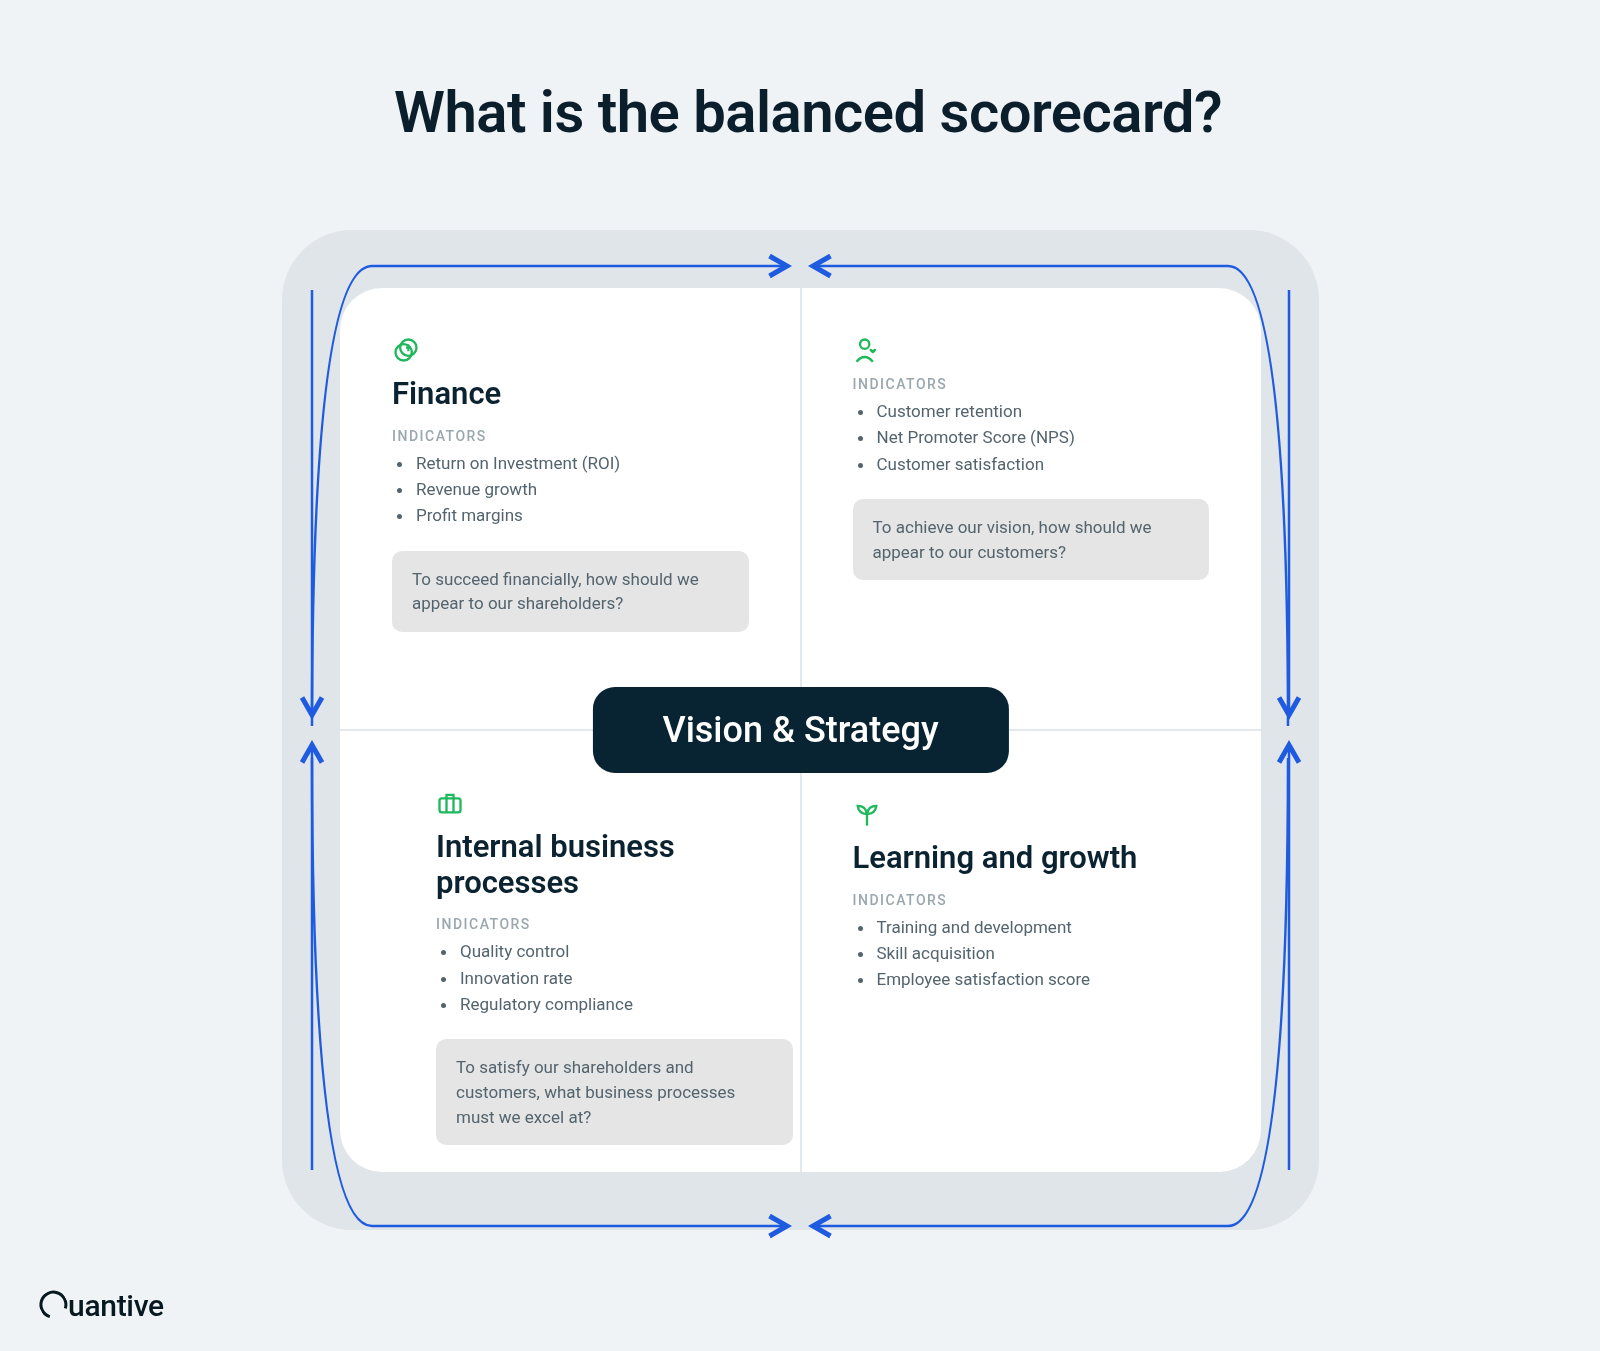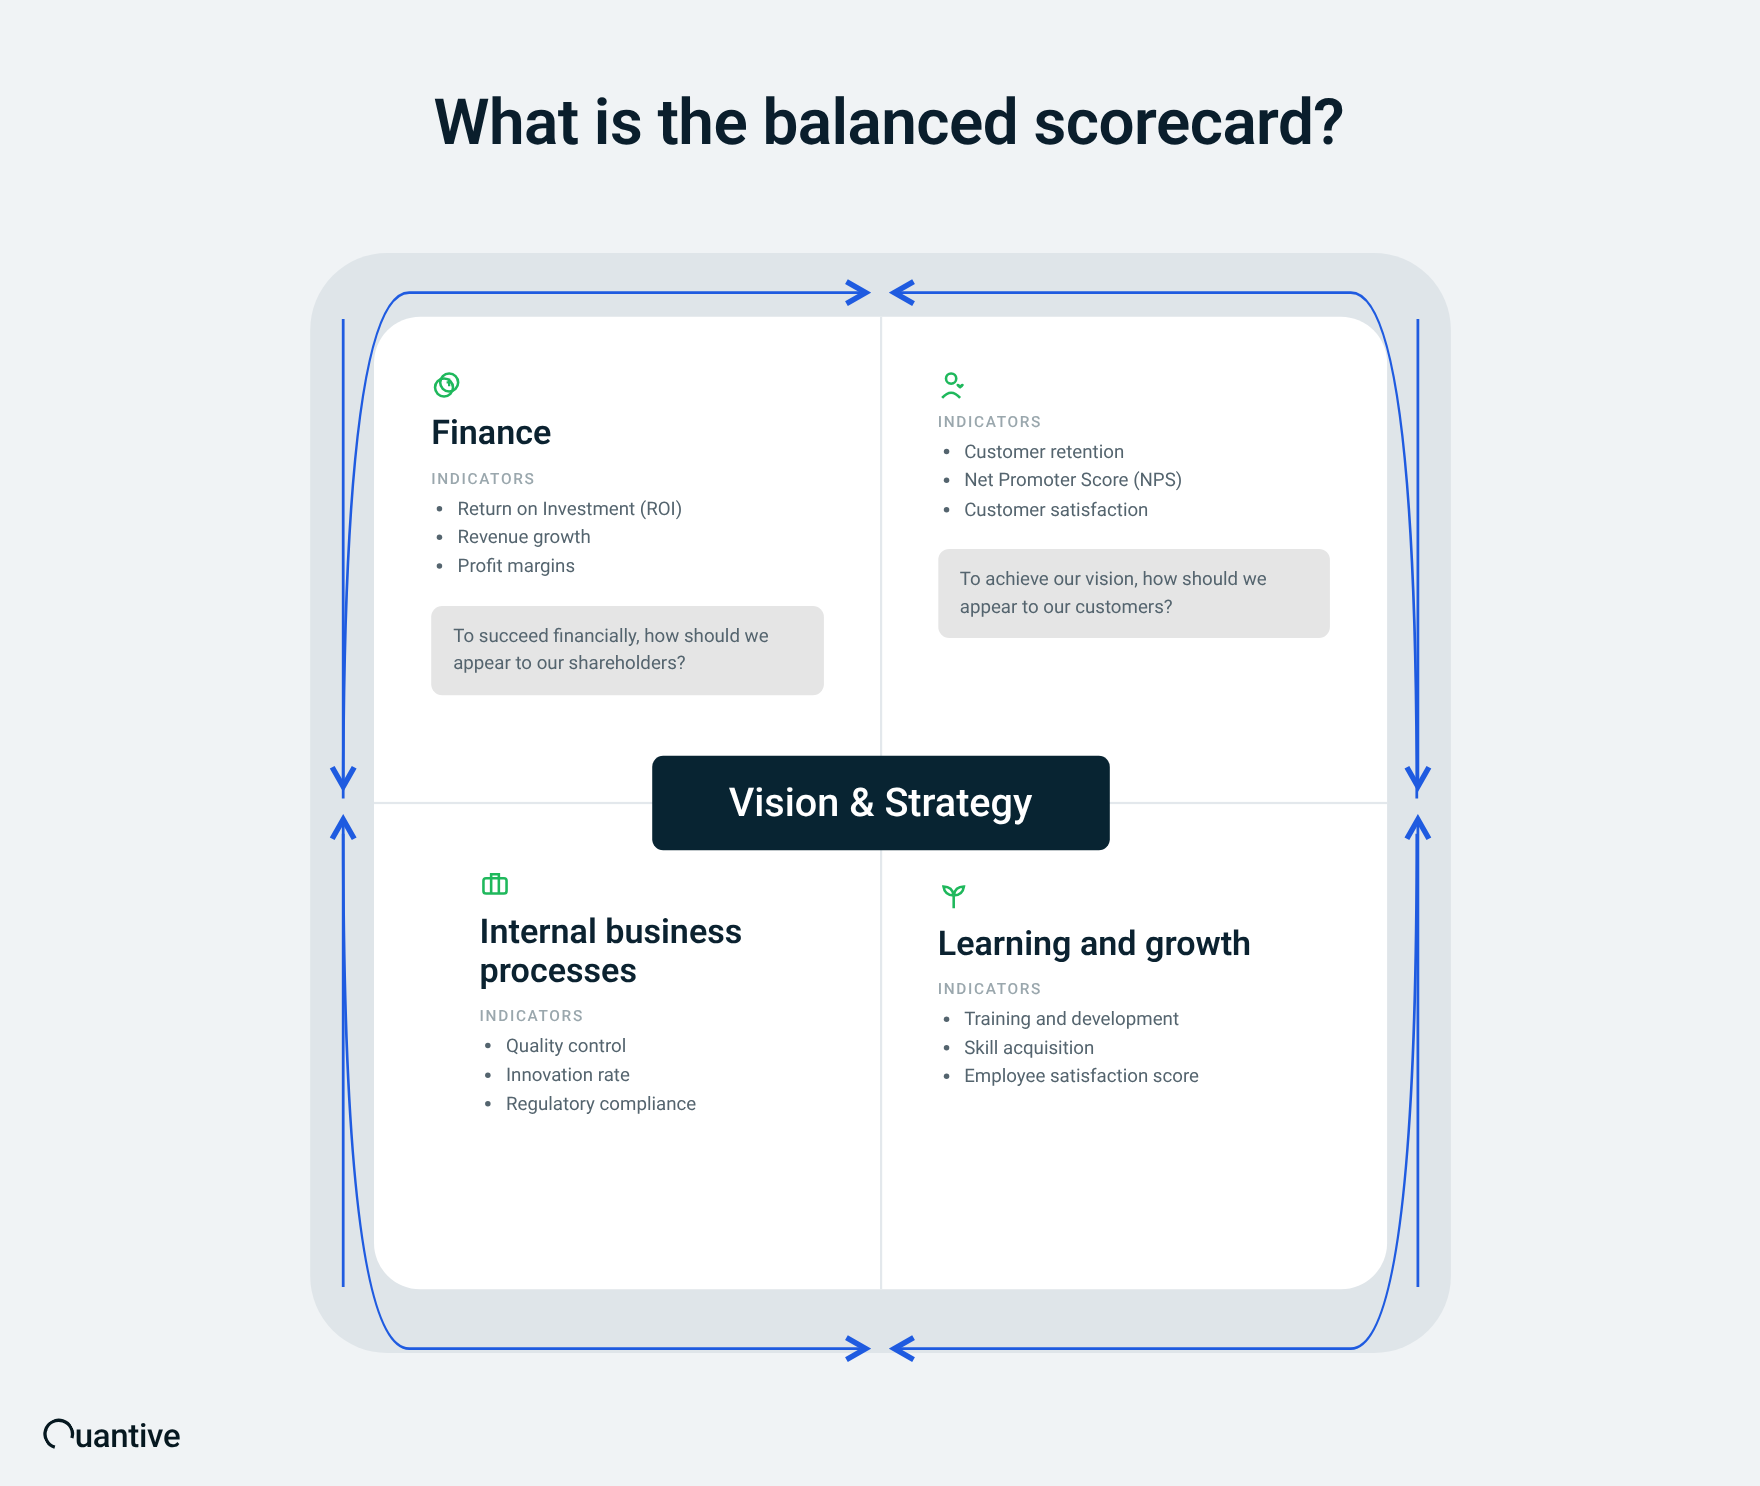--- a/index.html
+++ b/index.html
@@ -103,21 +103,21 @@
   .pill{
     position:absolute;
     left:50%;
     top:50%;
     transform:translate(-50%,-50%);
     background:#082432;
     color:#ffffff;
     font-size:36px;
     font-weight:500;
     padding:22px 70px;
-    border-radius:10px;
+    border-radius:22px;
     white-space:nowrap;
     z-index:5;
   }
   
   .arrowline{position:absolute;z-index:3;}
   .arrowline svg{overflow:visible;display:block;}
   .brand{
     position:absolute;
     left:38px;
     bottom:28px;
@@ -225,20 +225,21 @@
             <line x1="15" y1="8" x2="15" y2="20"></line>
           </svg>
       </div>
       <div class="q-title">Internal business processes</div>
       <div class="ind-label">INDICATORS</div>
       <ul class="ind">
         <li>Quality control</li>
         <li>Innovation rate</li>
         <li>Regulatory compliance</li>
       </ul>
+      <div class="question">To satisfy our shareholders and customers, what business processes must we excel at?</div>
     </div>
 
     <div class="quad q-br">
       <div class="icon">
         <svg viewBox="0 0 24 24">
             <path d="M12 22 V12"></path>
             <path d="M12 12 Q5 12 4 5 Q11 5 12 12"></path>
             <path d="M12 12 Q19 12 20 5 Q13 5 12 12"></path>
           </svg>
       </div>

